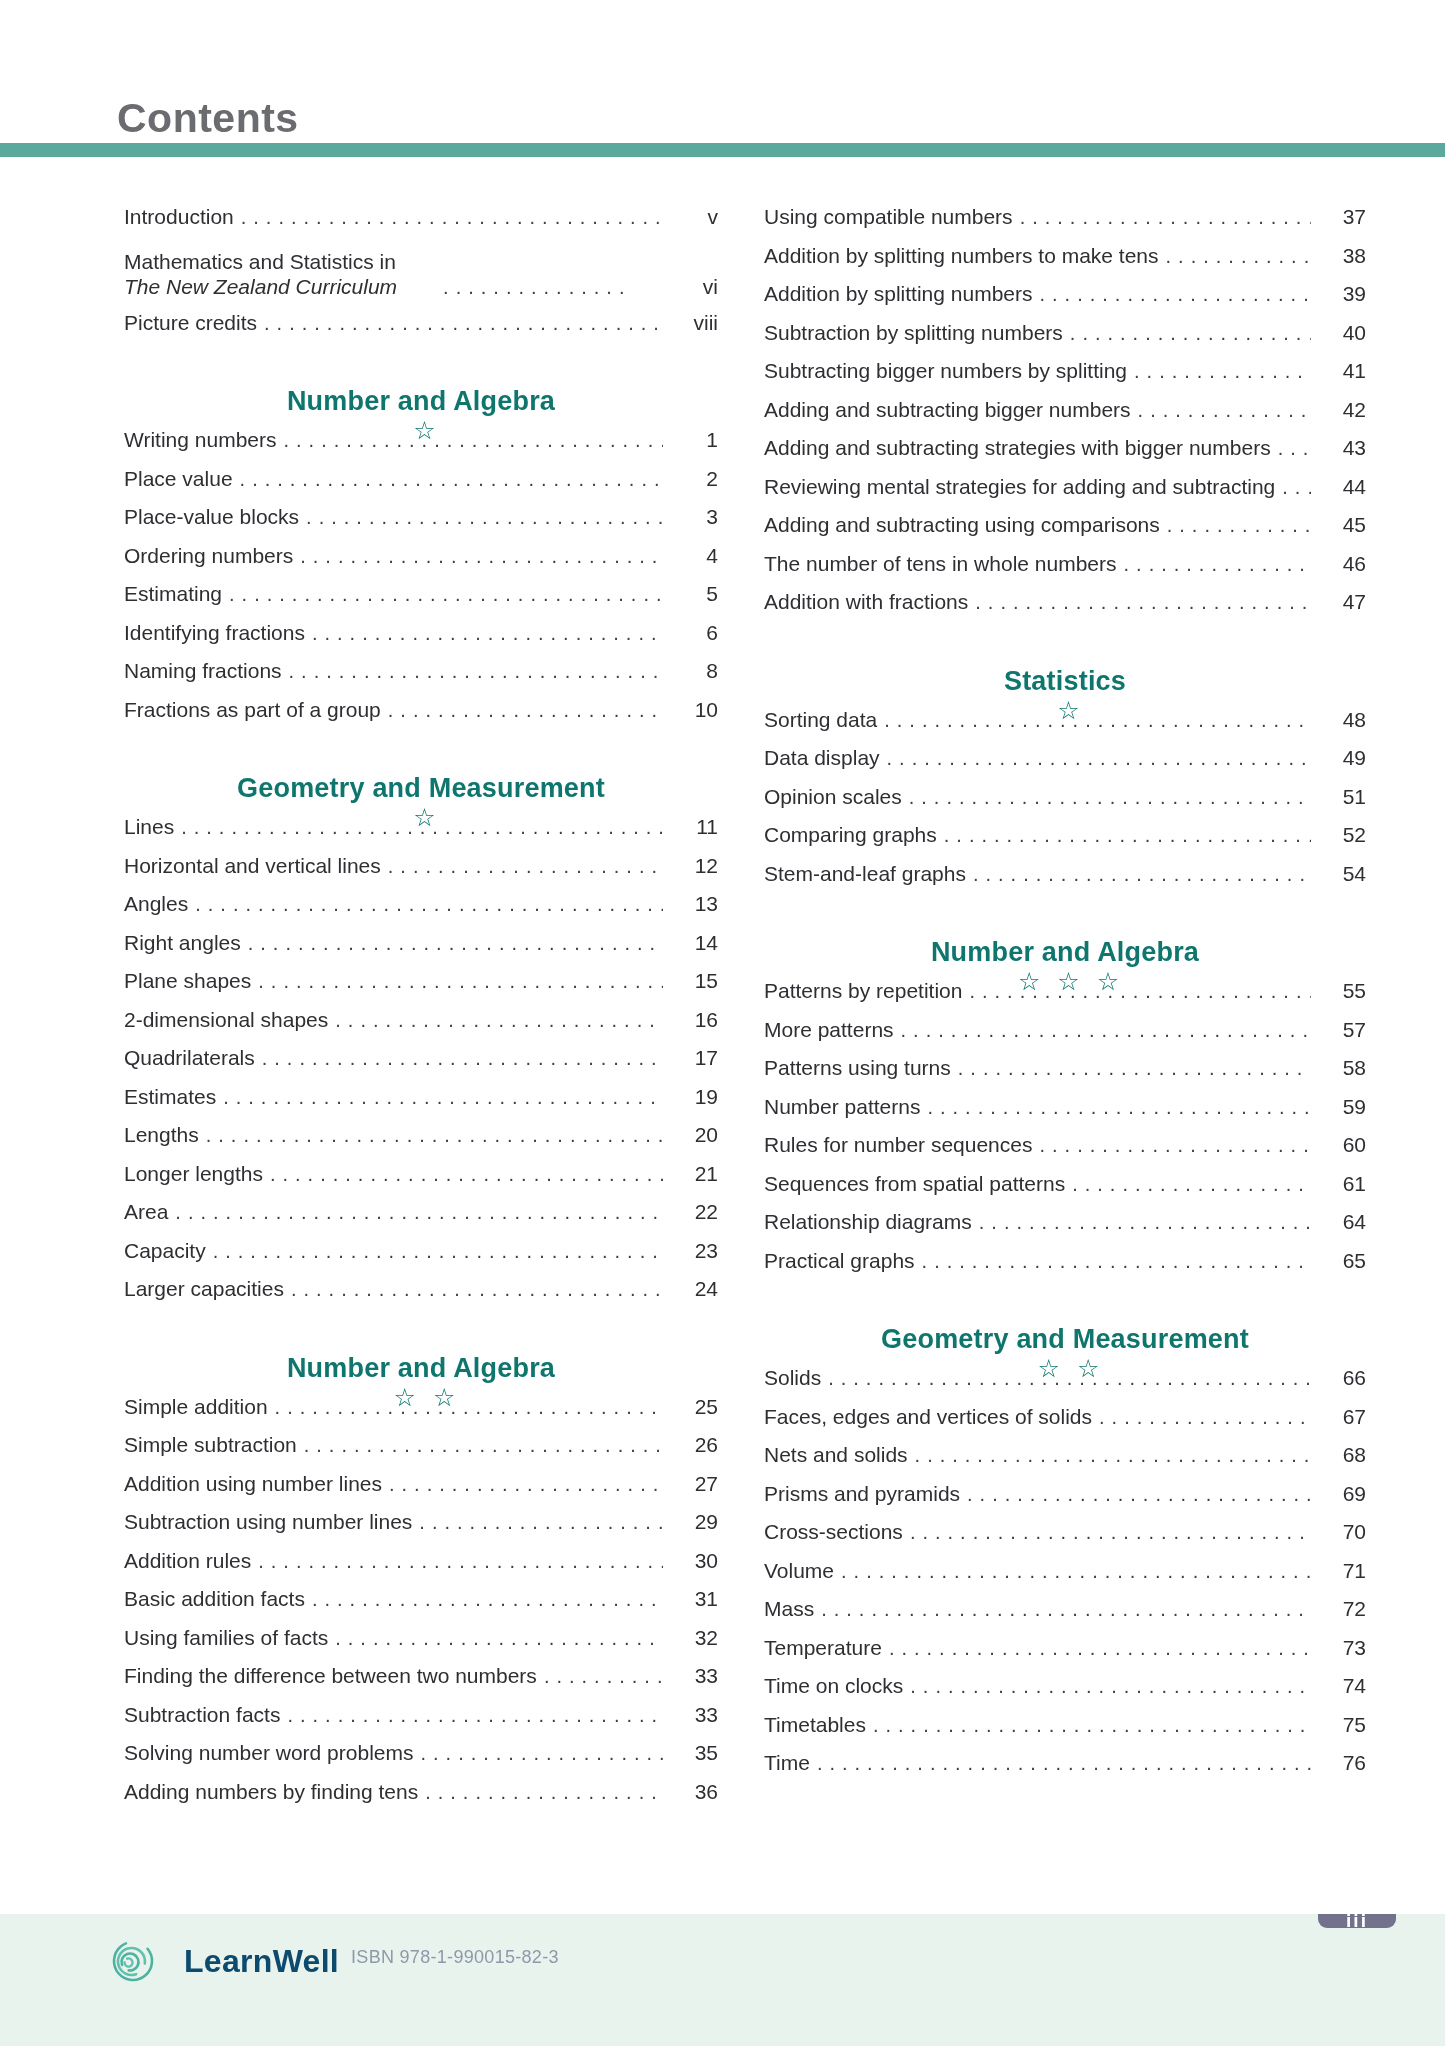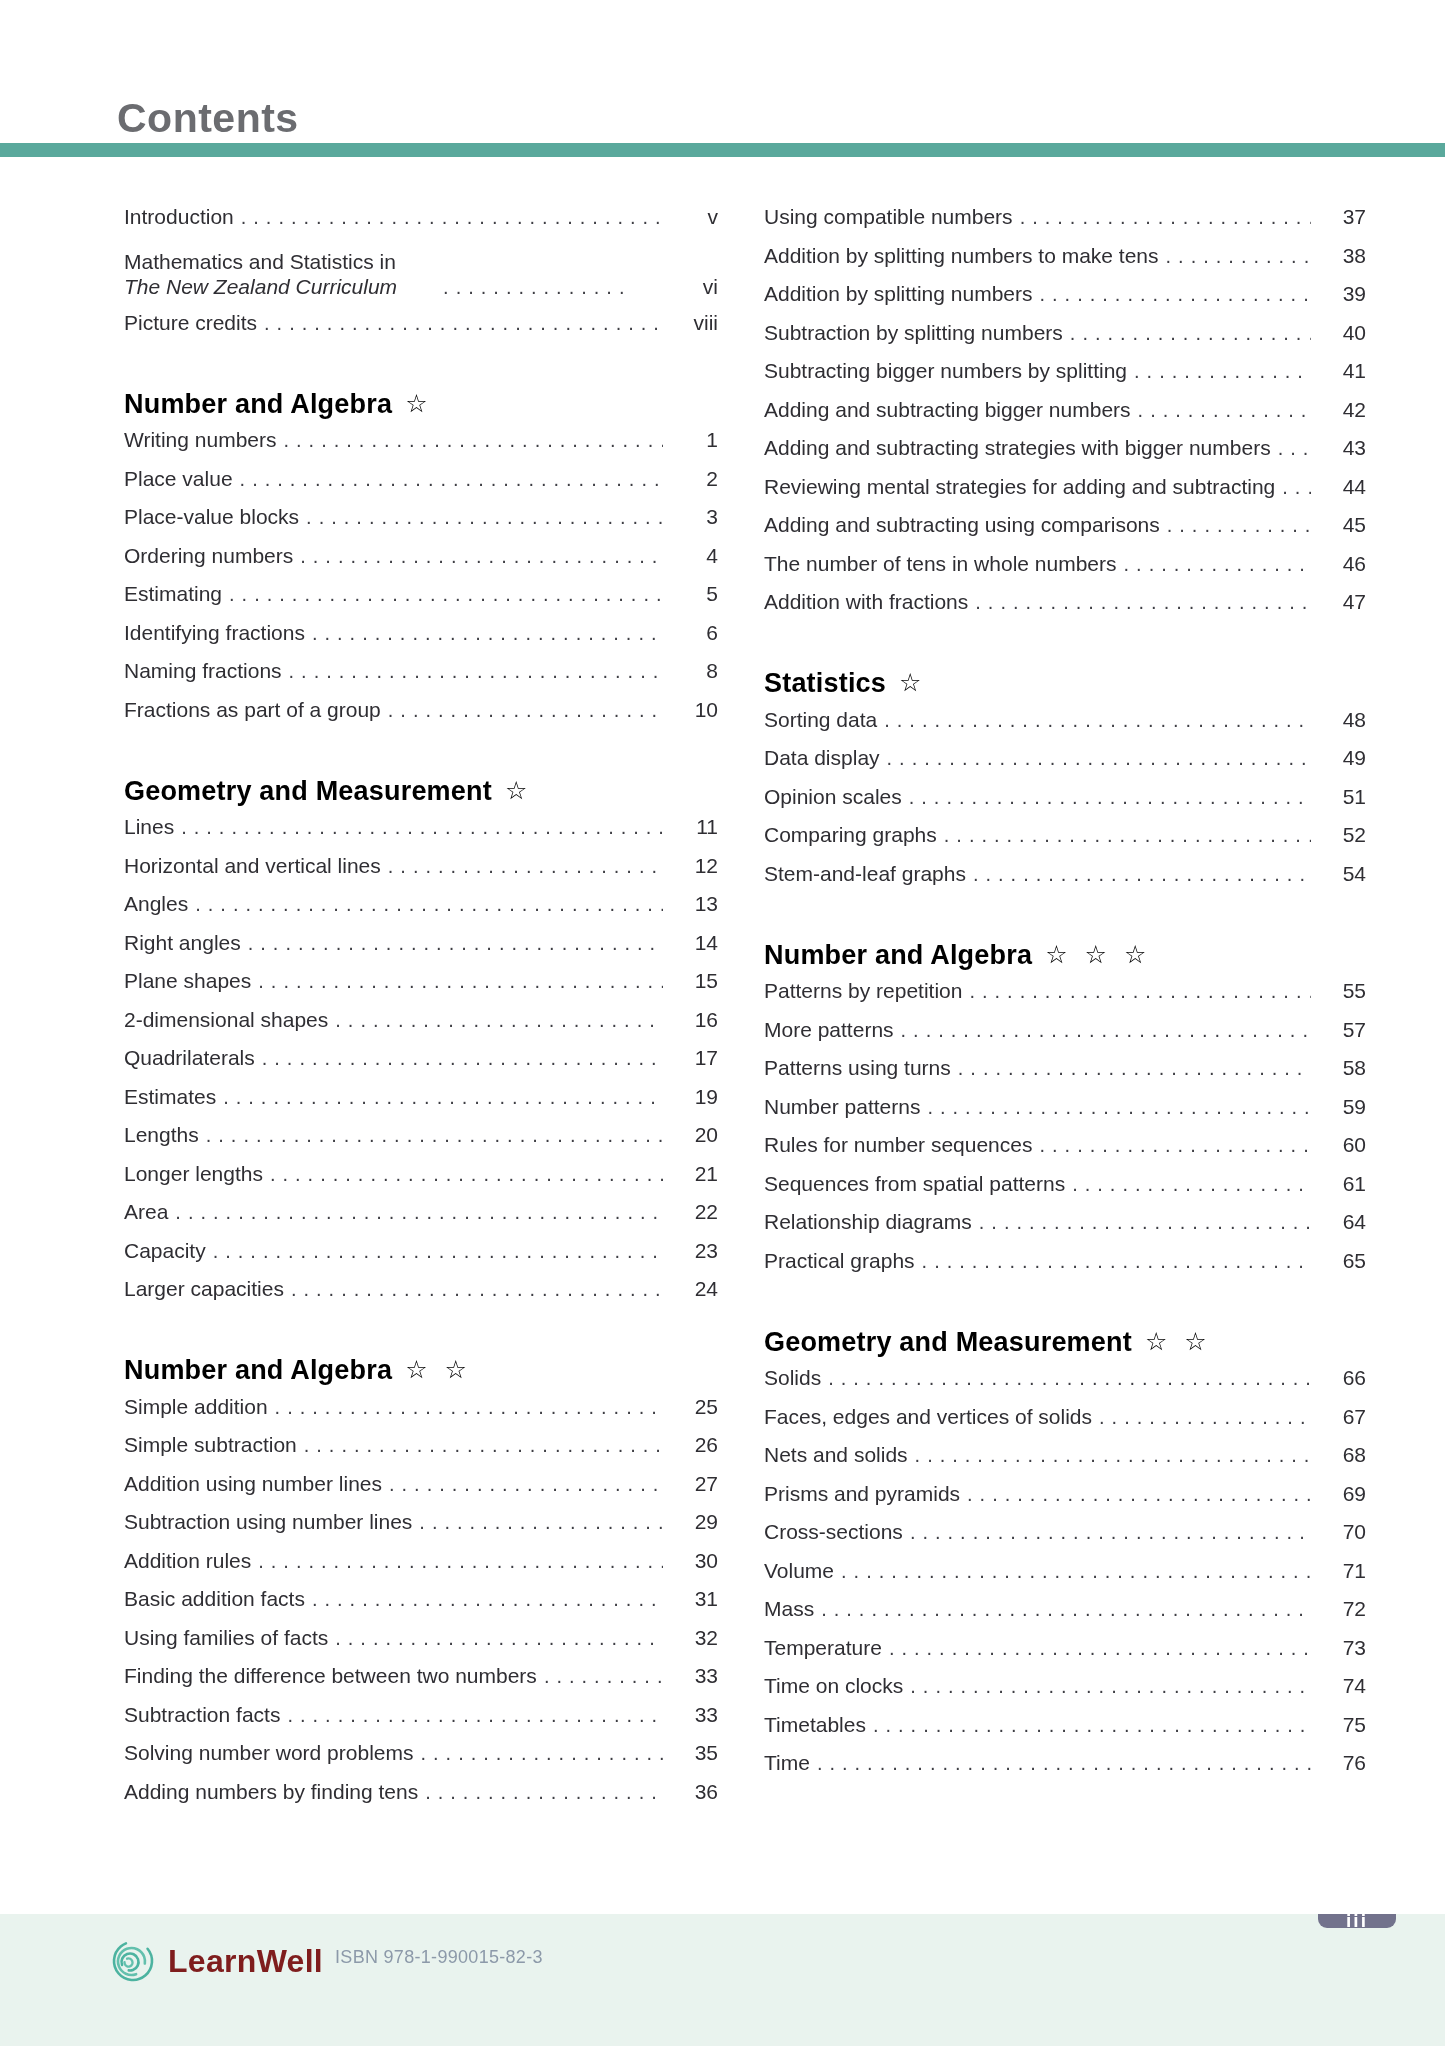--- a/index.html
+++ b/index.html
@@ -14,22 +14,23 @@
   }
   .accent-bar{
     position:absolute;left:0;top:143px;width:1445px;height:14px;background:#5aa99c;
   }
   .toc-col{position:absolute;top:205px;color:#2f2e33;}
   .toc-col-left{left:124px;width:594px;}
   .toc-col-right{left:764px;width:602px;}
   .toc-heading{
     margin-top:37px;margin-bottom:6px;height:36px;
     display:flex;align-items:center;
-    color:#000000;font-size:27px;font-weight:700;letter-spacing:.2px;
+    color:#0f766e;font-size:27px;font-weight:700;letter-spacing:.2px;
     white-space:nowrap;
+    flex-direction:column;
   }
   .heading-stars{
     font-family:"DejaVu Sans",sans-serif;
     font-size:25px;font-weight:400;margin-left:13px;letter-spacing:6px;
     position:relative;top:-1px;
   }
   .toc-row{
     display:flex;align-items:baseline;height:38.5px;
     font-size:21px;
   }
@@ -52,21 +53,21 @@
     position:absolute;left:1318px;top:1914px;width:78px;height:14px;
     background:#72728c;color:#ffffff;border-radius:0 0 9px 9px;
     display:flex;align-items:center;justify-content:center;
     font-size:19px;letter-spacing:2px;font-weight:700;
   }
   .footer-logo-row{
     position:absolute;left:110px;top:1938px;display:flex;align-items:center;
   }
   .logo-spiral{width:46px;height:46px;flex:0 0 auto;}
   .brand-name{
-    margin-left:12px;color:#7f1d1d;font-size:32px;font-weight:700;letter-spacing:.3px;
+    margin-left:28px;color:#0c4a6e;font-size:32px;font-weight:700;letter-spacing:.3px;
   }
   .isbn-text{
     margin-left:12px;color:#8c99a9;font-size:18px;letter-spacing:.3px;
     position:relative;top:-4px;
   }
 </style>
 </head>
 <body>
 
 <div class="page-title">Contents</div>

